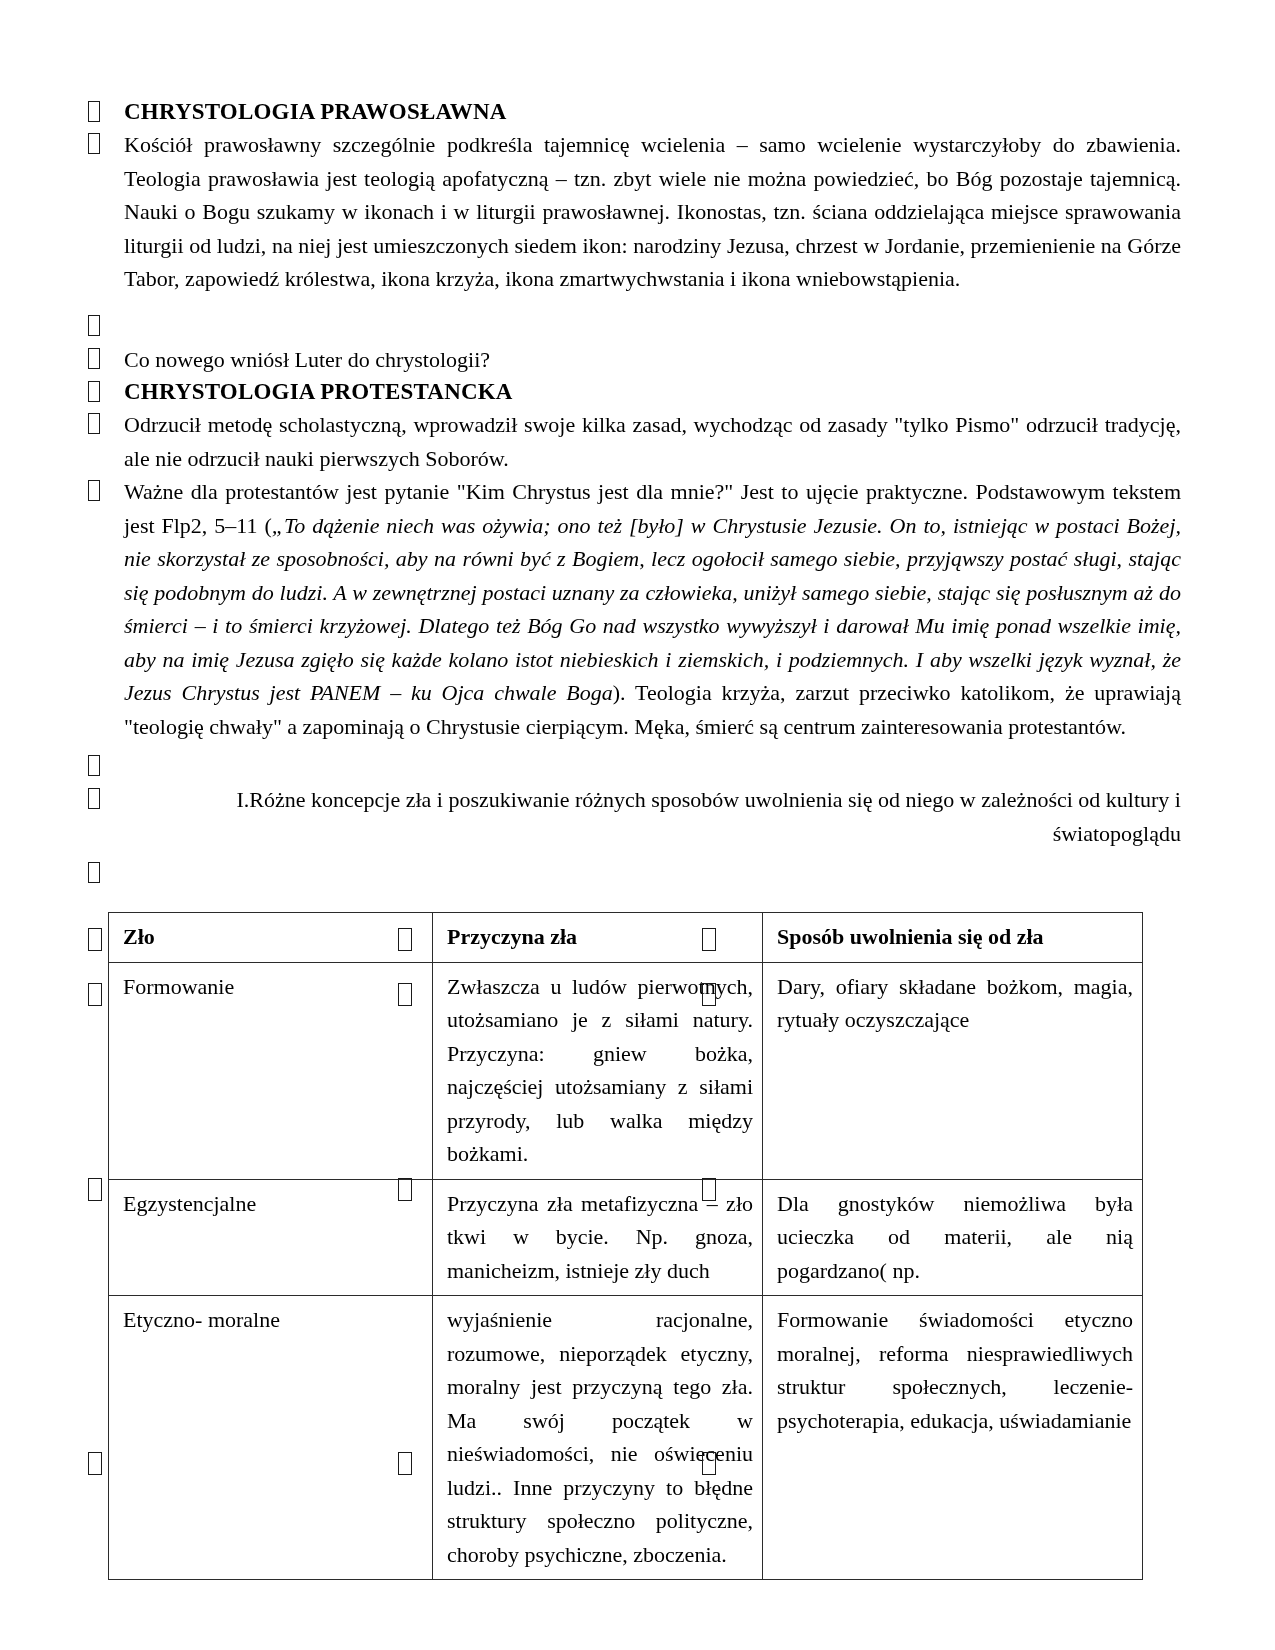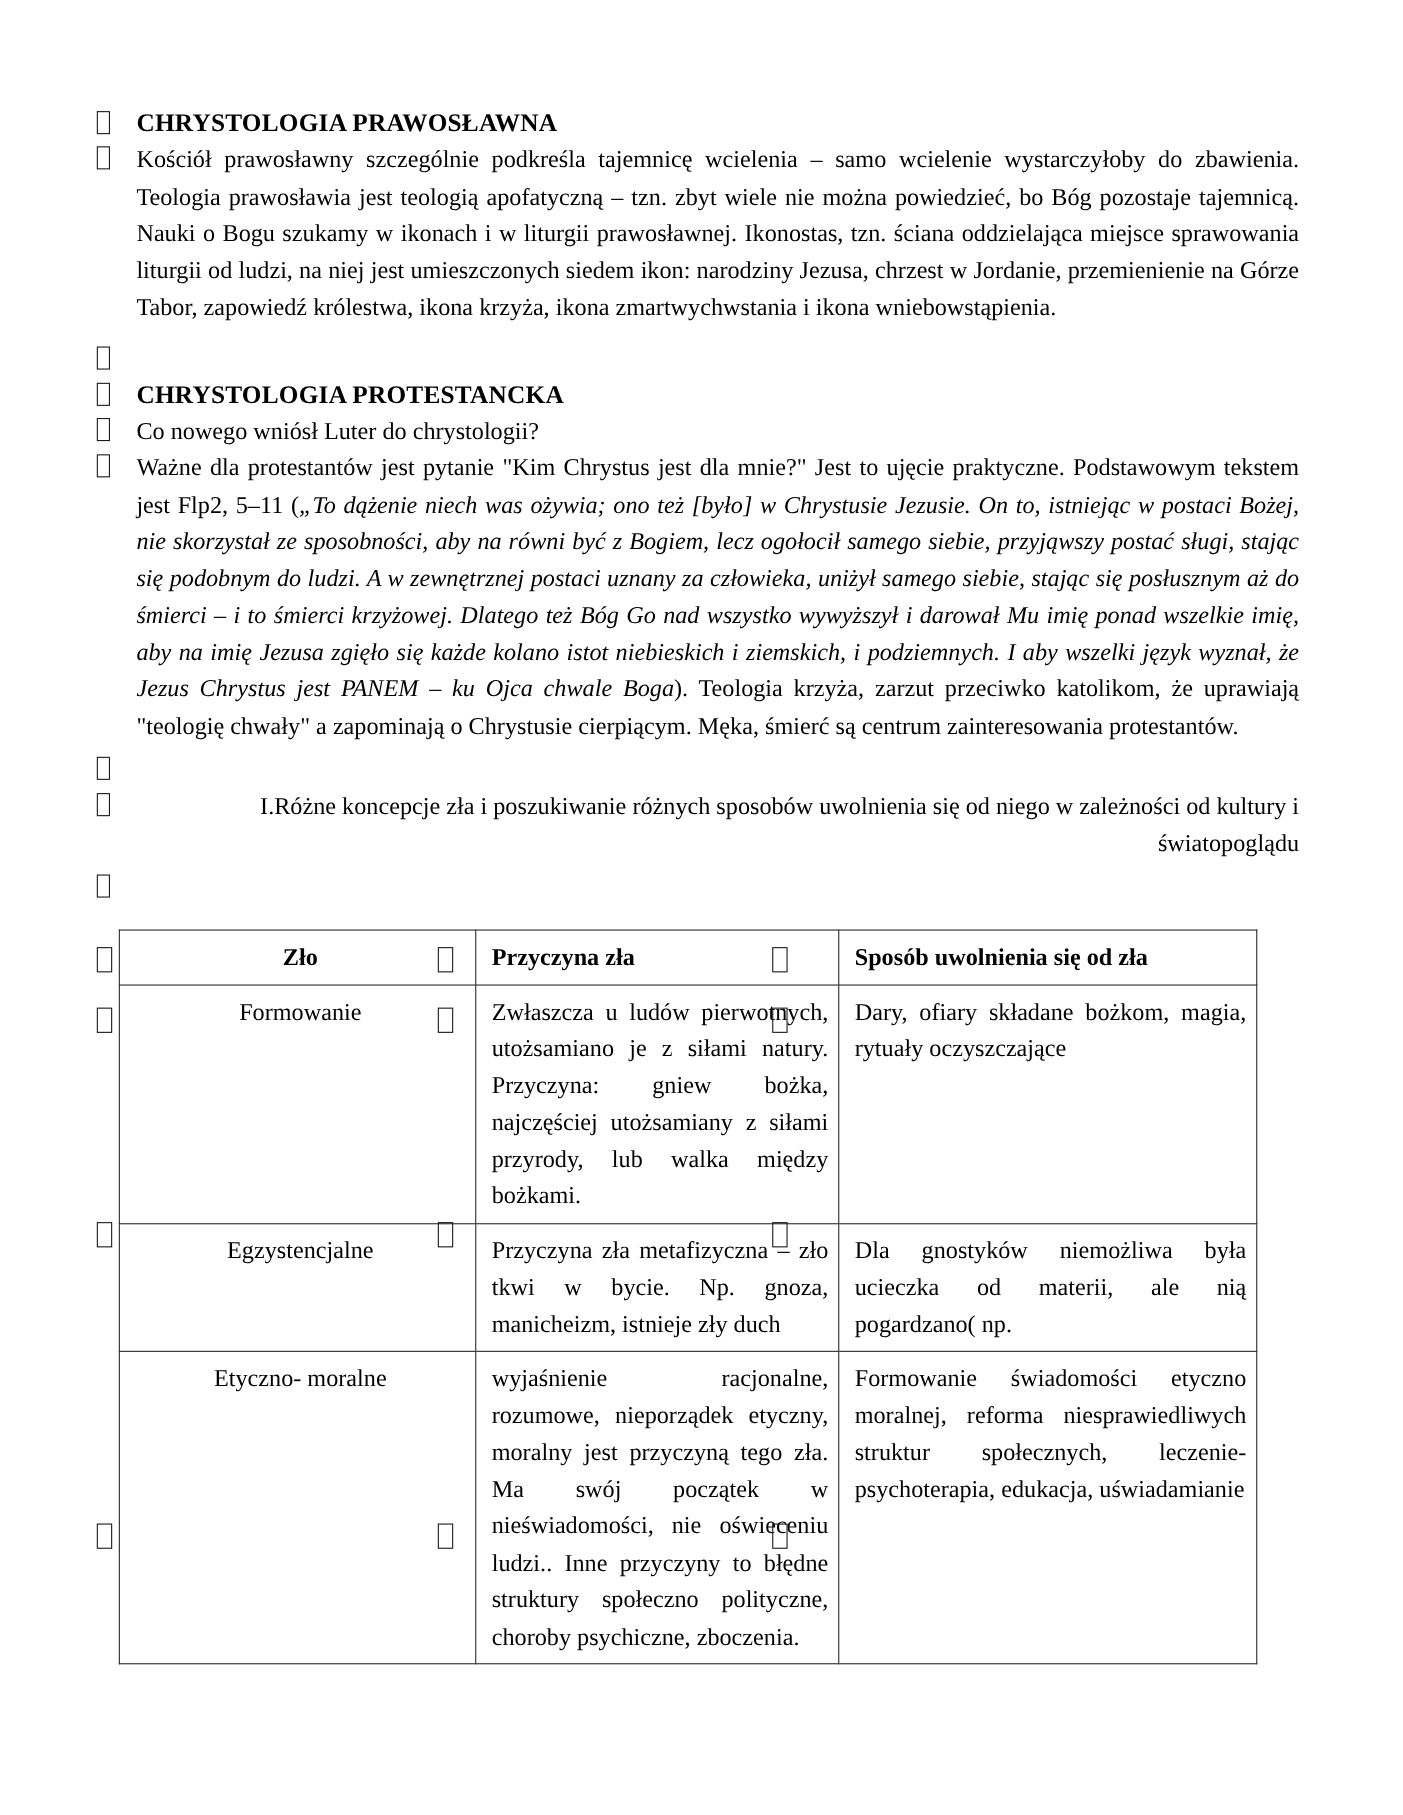--- a/index.html
+++ b/index.html
@@ -94,21 +94,21 @@
     text-align: justify;
     font-weight: normal;
   }
   table.evil th {
     font-weight: bold;
     text-align: justify;
   }
   table.evil th.c1, table.evil td.c1 { width: 300px; text-align: left; }
   table.evil th.c2, table.evil td.c2 { width: 306px; }
   table.evil th.c3, table.evil td.c3 { width: 356px; }
-  table.evil td.c1, table.evil th.c1 { text-align: center; }
+  table.evil td.c1, table.evil th.c1 { text-align: left; }
 
   
   .gutter-mark {
     position: absolute;
     left: 0;
     width: 14px;
     height: 23px;
     border: 1.4px solid #1a1a1a;
     box-sizing: border-box;
   }
@@ -144,31 +144,37 @@
   <div class="row">
     <div class="marker"><span class="tofu"></span></div>
     <div class="body">
         <div class="spacer-row"></div>
       </div>
   </div>
 
   <div class="row">
     <div class="marker"><span class="tofu"></span></div>
     <div class="body">
+      <p class="para">Co nowego wniósł Luter do chrystologii?</p>
+    </div>
+  </div>
+
+  <div class="row">
+    <div class="marker"><span class="tofu"></span></div>
+    <div class="body">
       <div class="h-title">CHRYSTOLOGIA PROTESTANCKA</div>
     </div>
   </div>
 
   <div class="row">
     <div class="marker"><span class="tofu"></span></div>
     <div class="body">
-      <p class="para">Co nowego wniósł Luter do chrystologii?</p>
-    </div>
-  </div>
-
+      <p class="para">Odrzucił metodę scholastyczną, wprowadził swoje kilka zasad, wychodząc od zasady "tylko Pismo" odrzucił tradycję, ale nie odrzucił nauki pierwszych Soborów.</p>
+    </div>
+  </div>
 
   <div class="row">
     <div class="marker"><span class="tofu"></span></div>
     <div class="body">
       <p class="para quote"><span>Ważne dla protestantów jest pytanie "Kim Chrystus jest dla mnie?" Jest to ujęcie praktyczne. Podstawowym tekstem jest Flp2, 5–11 (</span><em>„To dążenie niech was ożywia; ono też [było] w Chrystusie Jezusie. On to, istniejąc w postaci Bożej, nie skorzystał ze sposobności, aby na równi być z Bogiem, lecz ogołocił samego siebie, przyjąwszy postać sługi, stając się podobnym do ludzi. A w zewnętrznej postaci uznany za człowieka, uniżył samego siebie, stając się posłusznym aż do śmierci – i to śmierci krzyżowej. Dlatego też Bóg Go nad wszystko wywyższył i darował Mu imię ponad wszelkie imię, aby na imię Jezusa zgięło się każde kolano istot niebieskich i ziemskich, i podziemnych. I aby wszelki język wyznał, że Jezus Chrystus jest PANEM – ku Ojca chwale Boga</em><span>). Teologia krzyża, zarzut przeciwko katolikom, że uprawiają "teologię chwały" a zapominają o Chrystusie cierpiącym. Męka, śmierć są centrum zainteresowania protestantów.</span></p>
     </div>
   </div>
 
   <div class="gap-sm"></div>
 

